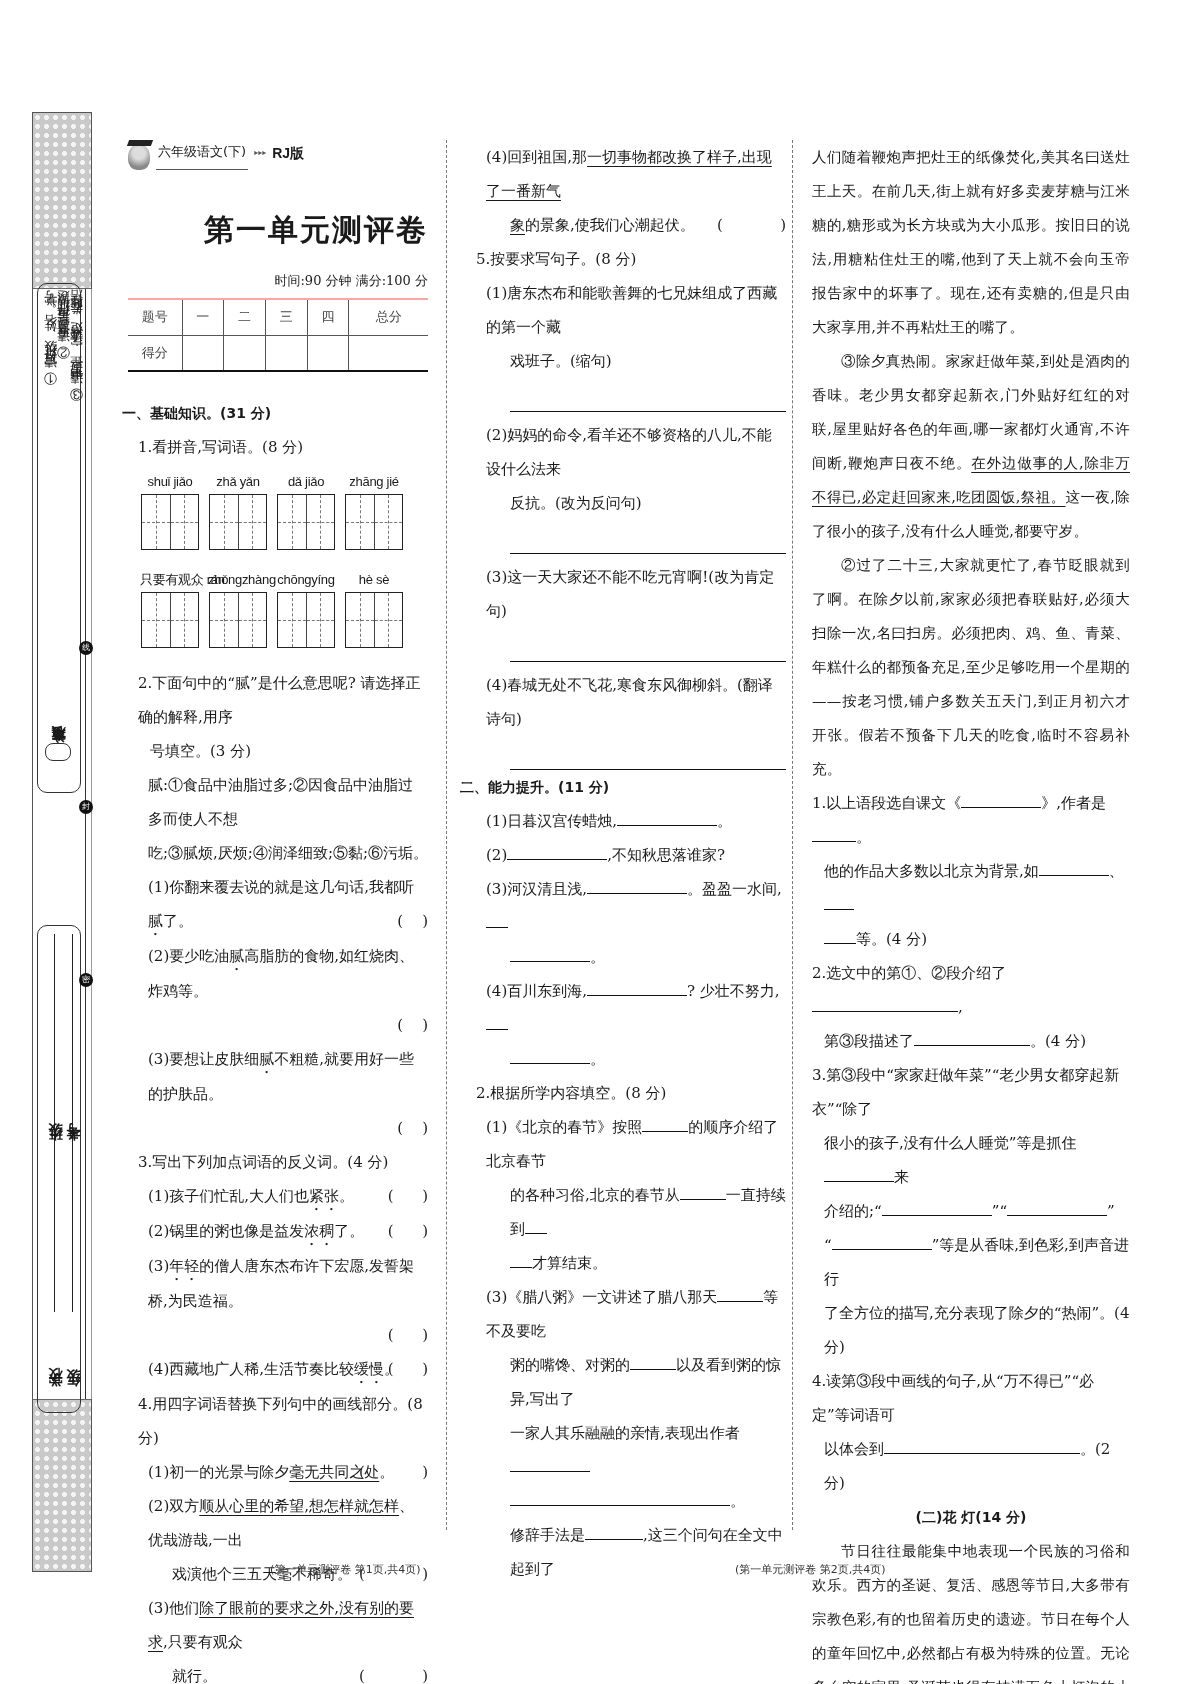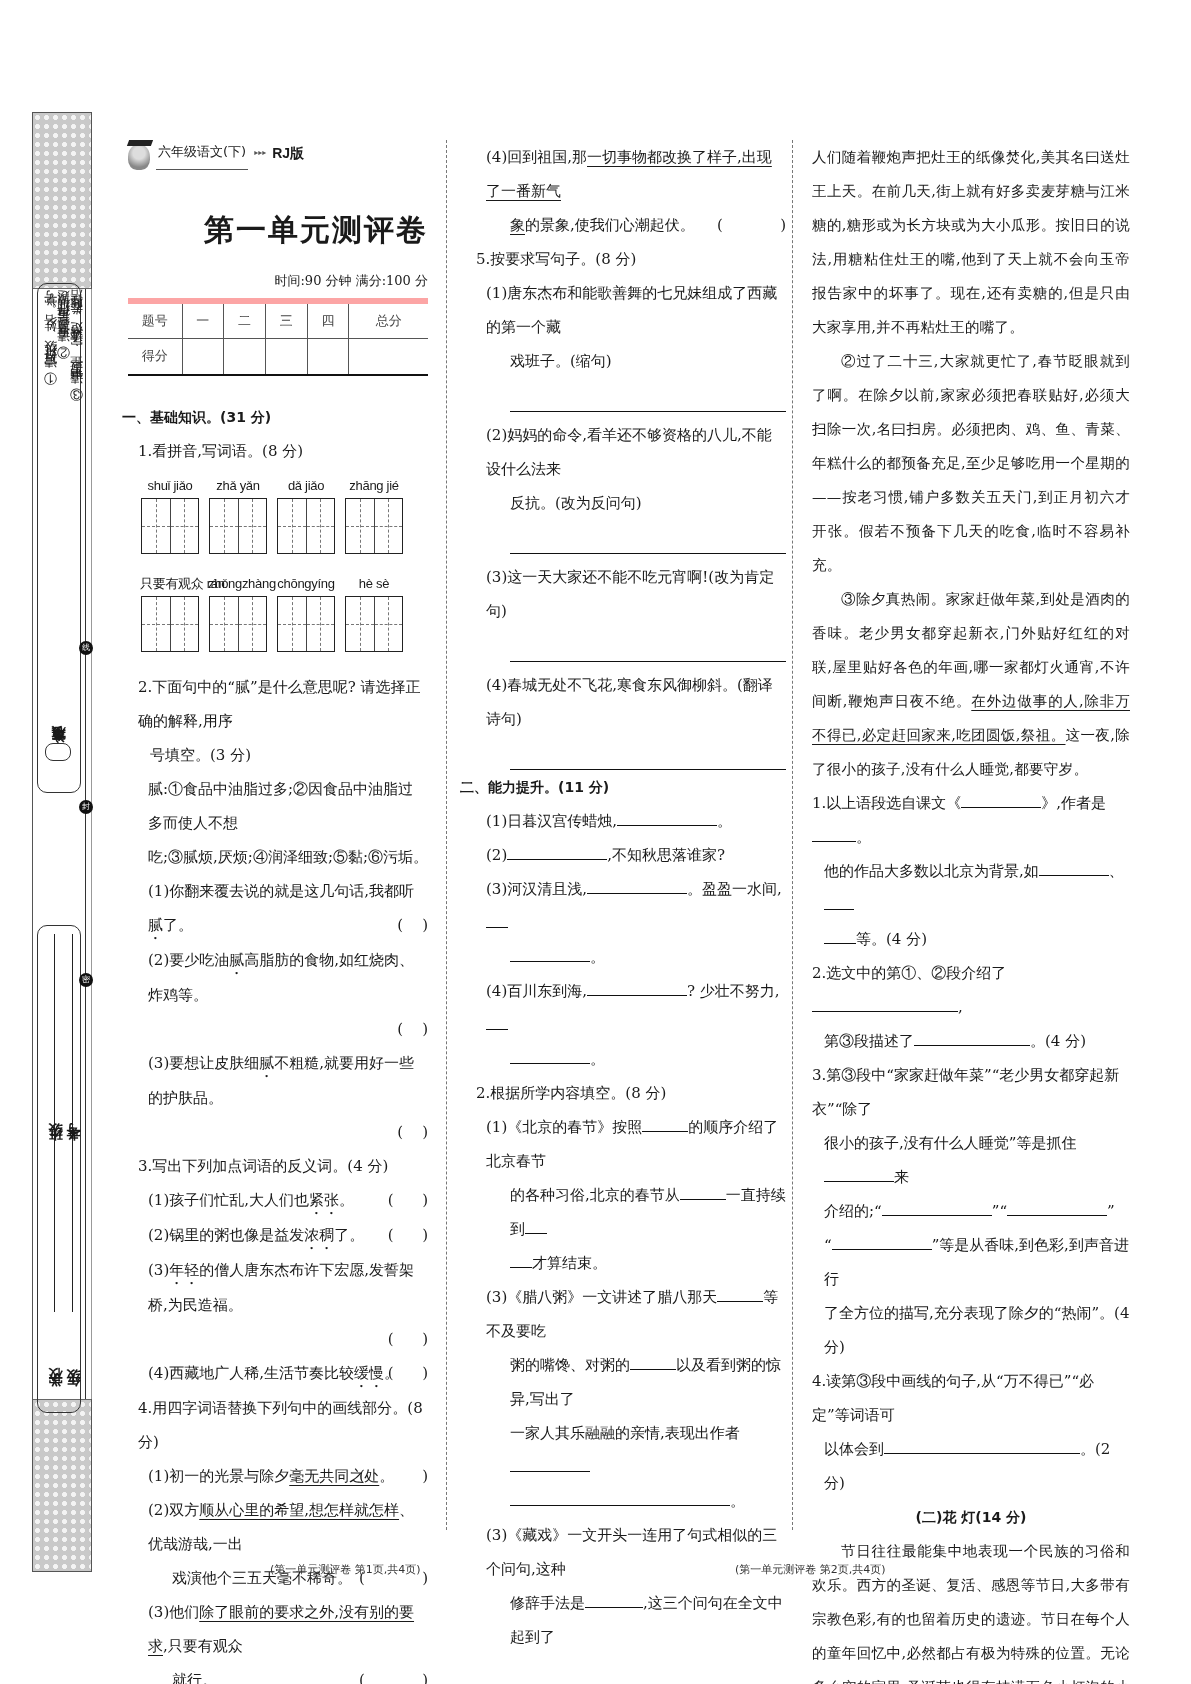--- a/index.html
+++ b/index.html
@@ -29,21 +29,21 @@
 
   .series { display: flex; align-items: flex-end; gap: 6px; font-family: "Liberation Sans", sans-serif; font-size: 14px; height: 30px; }
   .series .logo { width: 22px; height: 26px; border-radius: 50% 50% 40% 40%; background: radial-gradient(circle at 50% 35%, #ddd 30%, #888 70%); position: relative; }
   .series .logo::before { content: ""; position: absolute; top: -4px; left: 0; width: 24px; height: 6px; background: #222; transform: skewX(-20deg); }
   .series .name { border-bottom: 1px solid #555; padding: 0 2px; font-family: "DejaVu Sans", sans-serif; font-size: 13px; }
   .series .arrows { font-size: 8px; color: #555; }
   .series .edition { font-weight: bold; font-size: 14px; }
 
   .title { text-align: right; font-size: 30px; font-weight: bold; letter-spacing: 2px; margin-top: 32px; height: 56px; line-height: 56px; }
   .timeinfo { text-align: right; font-size: 13px; margin-top: 12px; height: 22px; line-height: 22px; }
-  table.score { width: 300px; border-collapse: collapse; margin-top: 6px; font-size: 13px; border-top: 6px solid #fca5a5; border-bottom: 2px solid #111; }
+  table.score { width: 300px; border-collapse: collapse; margin-top: 6px; font-size: 13px; border-top: 2px solid #fca5a5; border-bottom: 2px solid #111; }
   table.score td { border: 1px solid #555; height: 36px; text-align: center; color: #444; }
   table.score tr td:first-child { border-left: none; width: 54px; }
   table.score tr td:last-child { border-right: none; }
 
   .sec { font-weight: bold; font-family: "DejaVu Sans", sans-serif; font-size: 14px; margin-left: -6px; }
   .q { padding-left: 10px; }
   .sub { padding-left: 20px; position: relative; }
   .cont { padding-left: 44px; }
   .paren { position: absolute; right: 0; }
   .paren-line { text-align: right; }
@@ -244,29 +244,28 @@
   <div class="cont"><span class="blank" style="width:80px;"></span><span>。</span></div>
 
   <div class="q">2.根据所学内容填空。(8 分)</div>
   <div class="sub"><span>(1)《北京的春节》按照</span><span class="blank" style="width:46px;"></span><span>的顺序介绍了北京春节</span></div>
   <div class="cont"><span>的各种习俗,北京的春节从</span><span class="blank" style="width:46px;"></span><span>一直持续到</span><span class="blank" style="width:22px;"></span></div>
   <div class="cont"><span class="blank" style="width:22px;"></span><span>才算结束。</span></div>
   <div class="sub"><span>(3)《腊八粥》一文讲述了腊八那天</span><span class="blank" style="width:46px;"></span><span>等不及要吃</span></div>
   <div class="cont"><span>粥的嘴馋、对粥的</span><span class="blank" style="width:46px;"></span><span>以及看到粥的惊异,写出了</span></div>
   <div class="cont"><span>一家人其乐融融的亲情,表现出作者</span><span class="blank" style="width:80px;"></span></div>
   <div class="cont"><span class="blank" style="width:220px;"></span><span>。</span></div>
-  <div class="sub">(3)《藏戏》一文开头一连用了句式相似的三个问句,这种</div>
   <div class="cont"><span>修辞手法是</span><span class="blank" style="width:58px;"></span><span>,这三个问句在全文中起到了</span></div>
 
 </div>
 
 <div class="col col3">
   <div class="passage">人们随着鞭炮声把灶王的纸像焚化,美其名曰送灶王上天。在前几天,街上就有好多卖麦芽糖与江米糖的,糖形或为长方块或为大小瓜形。按旧日的说法,用糖粘住灶王的嘴,他到了天上就不会向玉帝报告家中的坏事了。现在,还有卖糖的,但是只由大家享用,并不再粘灶王的嘴了。</div>
+  <div class="passage indent"><span>③除夕真热闹。家家赶做年菜,到处是酒肉的香味。老少男女都穿起新衣,门外贴好红红的对联,屋里贴好各色的年画,哪一家都灯火通宵,不许间断,鞭炮声日夜不绝。</span><span class="ul">在外边做事的人,除非万不得已,必定赶回家来,吃团圆饭,祭祖。</span><span>这一夜,除了很小的孩子,没有什么人睡觉,都要守岁。</span></div>
   <div class="passage indent">②过了二十三,大家就更忙了,春节眨眼就到了啊。在除夕以前,家家必须把春联贴好,必须大扫除一次,名曰扫房。必须把肉、鸡、鱼、青菜、年糕什么的都预备充足,至少足够吃用一个星期的——按老习惯,铺户多数关五天门,到正月初六才开张。假若不预备下几天的吃食,临时不容易补充。</div>
-  <div class="passage indent"><span>③除夕真热闹。家家赶做年菜,到处是酒肉的香味。老少男女都穿起新衣,门外贴好红红的对联,屋里贴好各色的年画,哪一家都灯火通宵,不许间断,鞭炮声日夜不绝。</span><span class="ul">在外边做事的人,除非万不得已,必定赶回家来,吃团圆饭,祭祖。</span><span>这一夜,除了很小的孩子,没有什么人睡觉,都要守岁。</span></div>
 
   <div><span>1.以上语段选自课文《</span><span class="blank" style="width:80px;"></span><span>》,作者是</span><span class="blank" style="width:44px;"></span><span>。</span></div>
   <div class="q" style="padding-left:12px;"><span>他的作品大多数以北京为背景,如</span><span class="blank" style="width:70px;"></span><span>、</span><span class="blank" style="width:30px;"></span></div>
   <div class="q" style="padding-left:12px;"><span class="blank" style="width:32px;"></span><span>等。(4 分)</span></div>
   <div><span>2.选文中的第①、②段介绍了</span><span class="blank" style="width:146px;"></span><span>,</span></div>
   <div class="q" style="padding-left:12px;"><span>第③段描述了</span><span class="blank" style="width:116px;"></span><span>。(4 分)</span></div>
   <div>3.第③段中“家家赶做年菜”“老少男女都穿起新衣”“除了</div>
   <div class="q" style="padding-left:12px;"><span>很小的孩子,没有什么人睡觉”等是抓住</span><span class="blank" style="width:70px;"></span><span>来</span></div>
   <div class="q" style="padding-left:12px;"><span>介绍的;“</span><span class="blank" style="width:110px;"></span><span>”“</span><span class="blank" style="width:100px;"></span><span>”</span></div>
   <div class="q" style="padding-left:12px;"><span>“</span><span class="blank" style="width:100px;"></span><span>”等是从香味,到色彩,到声音进行</span></div>

